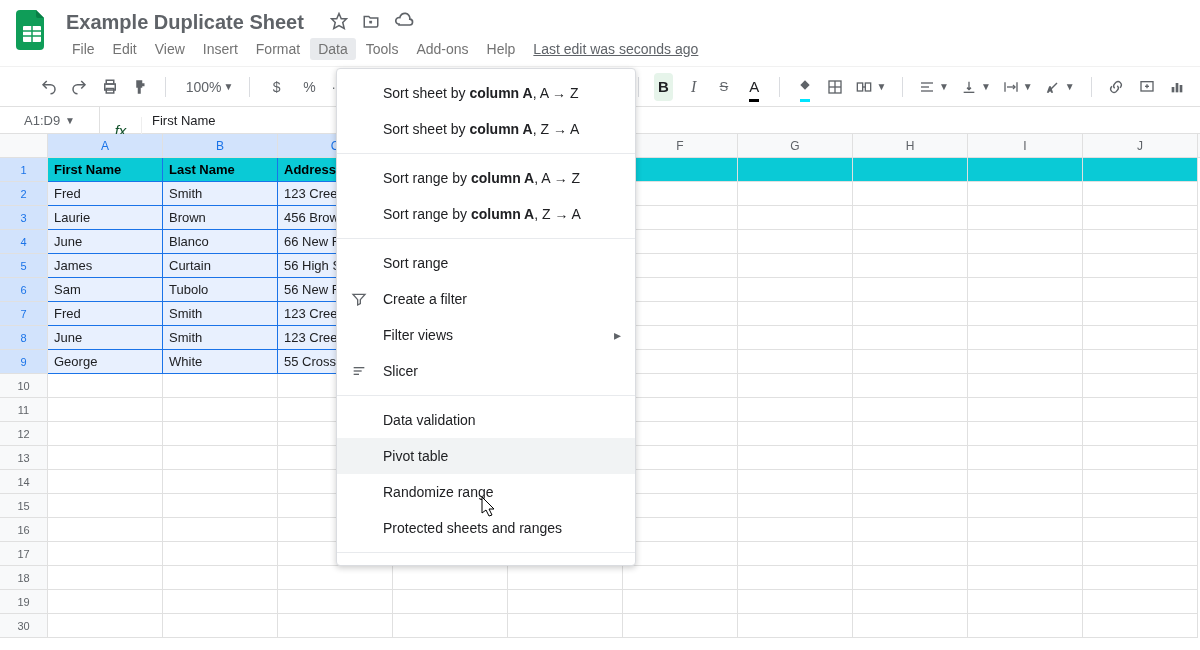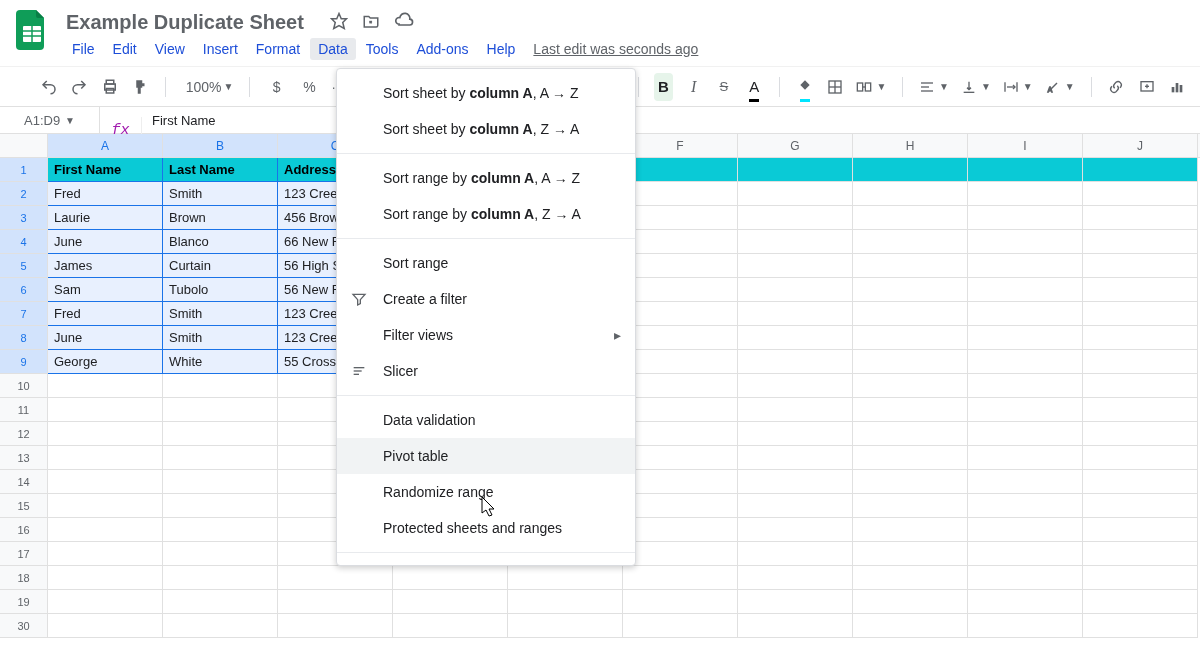--- a/index.html
+++ b/index.html
@@ -14,21 +14,21 @@
   }
   
   .header { display:flex; align-items:flex-start; padding:8px 10px 0 10px; }
   .logo-box { width:44px; height:44px; display:flex; align-items:center; justify-content:center; margin-right:6px;}
   .sheets-logo { width:32px; height:40px; }
   .title-area { flex: 0 0 auto; }
   .doc-title { font-size:20px; color:#5f6368; font-weight:700; padding:3px 6px 0px 6px;}
   .title-row { display:flex; align-items:center; gap:14px;}
   .title-icons { display:flex; gap:14px; color:#5f6368; margin-left:6px;}
   .menu-bar { display:flex; gap:2px; margin-top:4px; margin-left:4px; align-items:center;}
-  .menu-item { padding:3px 8px; color:#1d4ed8; font-size:14px; cursor:pointer; border-radius:3px;}
+  .menu-item { padding:3px 8px; color:#737373; font-size:14px; cursor:pointer; border-radius:3px;}
   .menu-item.open { background:#e8eaed;}
   .last-edit { margin-left:8px; color:#5f6368; font-size:14px; text-decoration:underline; cursor:pointer;}
   
   .toolbar {
     display:flex; align-items:center; gap:12px;
     padding: 4px 14px 4px 40px; border-top:1px solid #f1f1f1; margin-top:6px;
     height:40px;
   }
   .tb-btn { color:#5f6368; width:28px; height:28px; display:flex; align-items:center; justify-content:center; cursor:pointer; border-radius:3px;}
   .tb-sep { width:1px; height:20px; background:#dadce0; margin:0 4px;}
@@ -37,21 +37,21 @@
   .bold-b { font-weight:bold; color:#202124; background:#e6f4ea; width:28px; height:28px; border-radius:4px; display:flex; align-items:center; justify-content:center; font-size:15px;}
   .italic-i { font-style:italic; font-family:'Times New Roman',serif; font-size:16px;}
   .strike-s { text-decoration:line-through;}
   .text-color { position:relative;}
   .text-color .bar { position:absolute; bottom:-1px; left:4px; right:4px; height:3px; background:#000;}
   .fill-color .bar { position:absolute; bottom:-1px; left:4px; right:4px; height:3px; background:#00e5ff;}
   .tb-group { display:flex; align-items:center;}
   
   .fx-row { display:flex; align-items:center; border-top:1px solid #e0e0e0; border-bottom:1px solid #e0e0e0; height:28px;}
   .name-box { width:100px; padding:0 24px; font-size:13px; color:#5f6368; display:flex; align-items:center; justify-content:space-between; border-right:1px solid #e0e0e0; height:100%;}
-  .fx-label { width:42px; color:#a21caf; font-style:italic; font-family:Liberation Mono, monospace; font-size:15px; display:flex; align-items:center; justify-content:center; border-right:1px solid #eee; height:100%;margin-top:20px;}
+  .fx-label { width:42px; color:#14532d; font-style:italic; font-family:Liberation Sans, sans-serif; font-size:15px; display:flex; align-items:center; justify-content:center; border-right:1px solid #eee; height:100%;margin-top:20px;}
   .fx-input { flex:1; padding:0 10px; font-size:13px; color:#202124; border:none; outline:none; height:100%;}
   
   .grid { position:relative; overflow:hidden; }
   .col-headers { display:flex; height:24px; background:#f8f9fa; border-bottom:1px solid #e0e0e0;}
   .corner { width:48px; border-right:1px solid #e0e0e0; background:#f8f9fa;}
   .colh { width:115px; display:flex; align-items:center; justify-content:center; color:#5f6368; font-size:12px; border-right:1px solid #e0e0e0;}
   .colh.sel { background:#d2e3fc; color:#1a73e8; }
   .rows { display:flex; flex-direction:column;}
   .row { display:flex; height:24px;}
   .rowh { width:48px; display:flex; align-items:center; justify-content:center; color:#5f6368; font-size:11px; background:#f8f9fa; border-right:1px solid #e0e0e0; border-bottom:1px solid #e0e0e0;}

